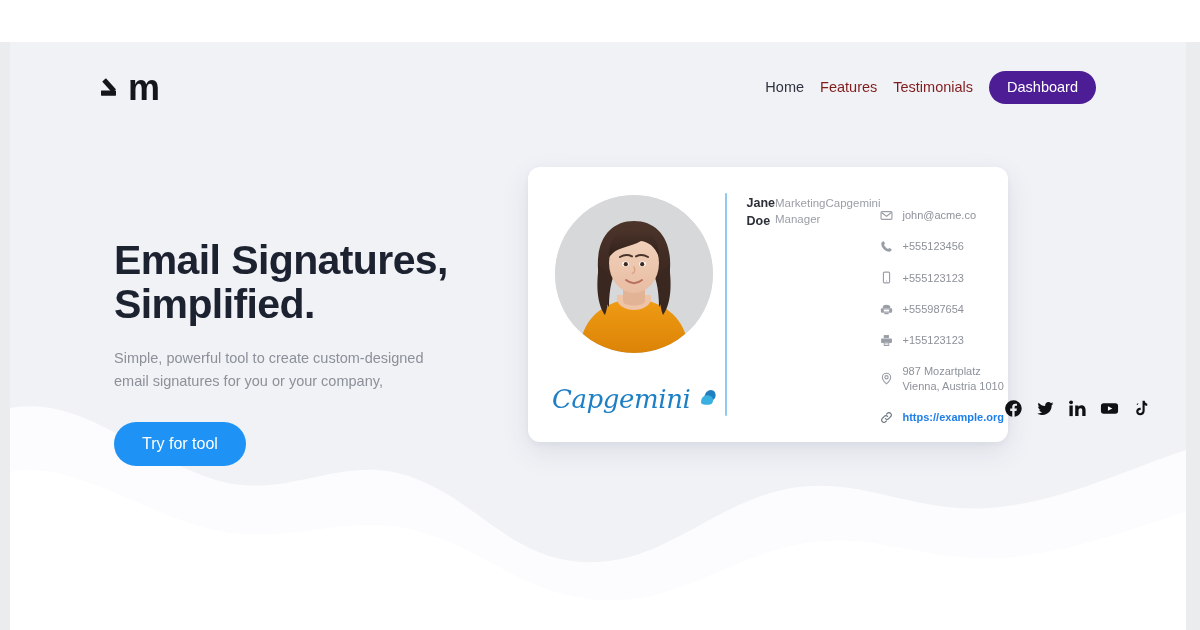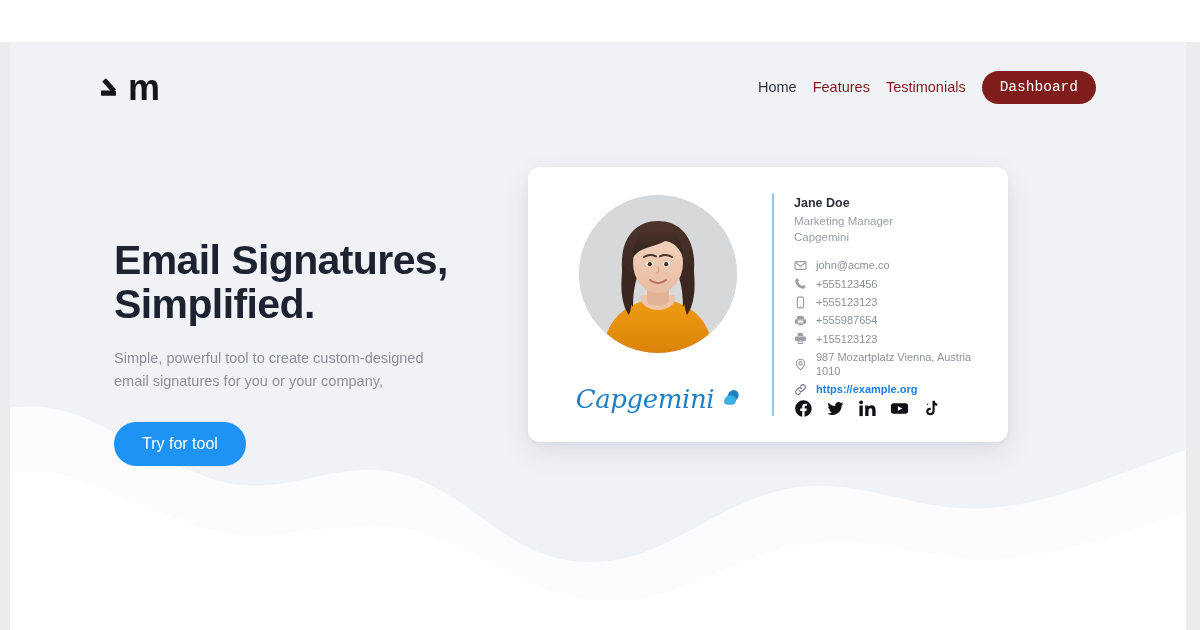--- a/index.html
+++ b/index.html
@@ -80,29 +80,29 @@
   }
   .nav-link {
     font-size: 14.5px;
     color: #7f1d1d;
     text-decoration: none;
     white-space: nowrap;
     cursor: pointer;
   }
   .nav-link.active { color: #2f3440; }
   .nav-cta {
-    background: #7f1d1d;
+    background: #4c1d95;
     color: #ffffff;
     font-size: 14.5px;
     border: none;
     border-radius: 20px;
     padding: 8px 18px 9px 18px;
     cursor: pointer;
     white-space: nowrap;
-    font-family: Liberation Mono, monospace;
+    font-family: Liberation Sans, sans-serif;
   }
 
   
   .hero-left {
     position: absolute;
     left: 104px; top: 196px;
     width: 390px;
     z-index: 4;
   }
   .hero-title {
@@ -182,40 +182,40 @@
     width: 2px;
     background: #8fc8f0;
     margin: 4px 20px 6px 8px;
     flex: none;
     border-radius: 1px;
   }
 
   .card-right {
     flex: 1;
     display: flex;
-    flex-direction: column;
+    flex-direction: row;
     padding-top: 6px;
     justify-content: center;
   }
   .sig-name {
     font-size: 12.5px;
     font-weight: bold;
     color: #2b2f38;
     line-height: 1.42;
   }
   .sig-role, .sig-company {
     font-size: 11.5px;
     color: #9a9ea6;
     line-height: 1.42;
   }
   .contact-list {
     margin-top: 13px;
     display: flex;
     flex-direction: column;
-    gap: 4px;
+    gap: 17px;
   }
   .contact-row {
     display: flex;
     align-items: center;
     gap: 9px;
     font-size: 11px;
     color: #8d9199;
     line-height: 1.3;
   }
   .contact-icon {

